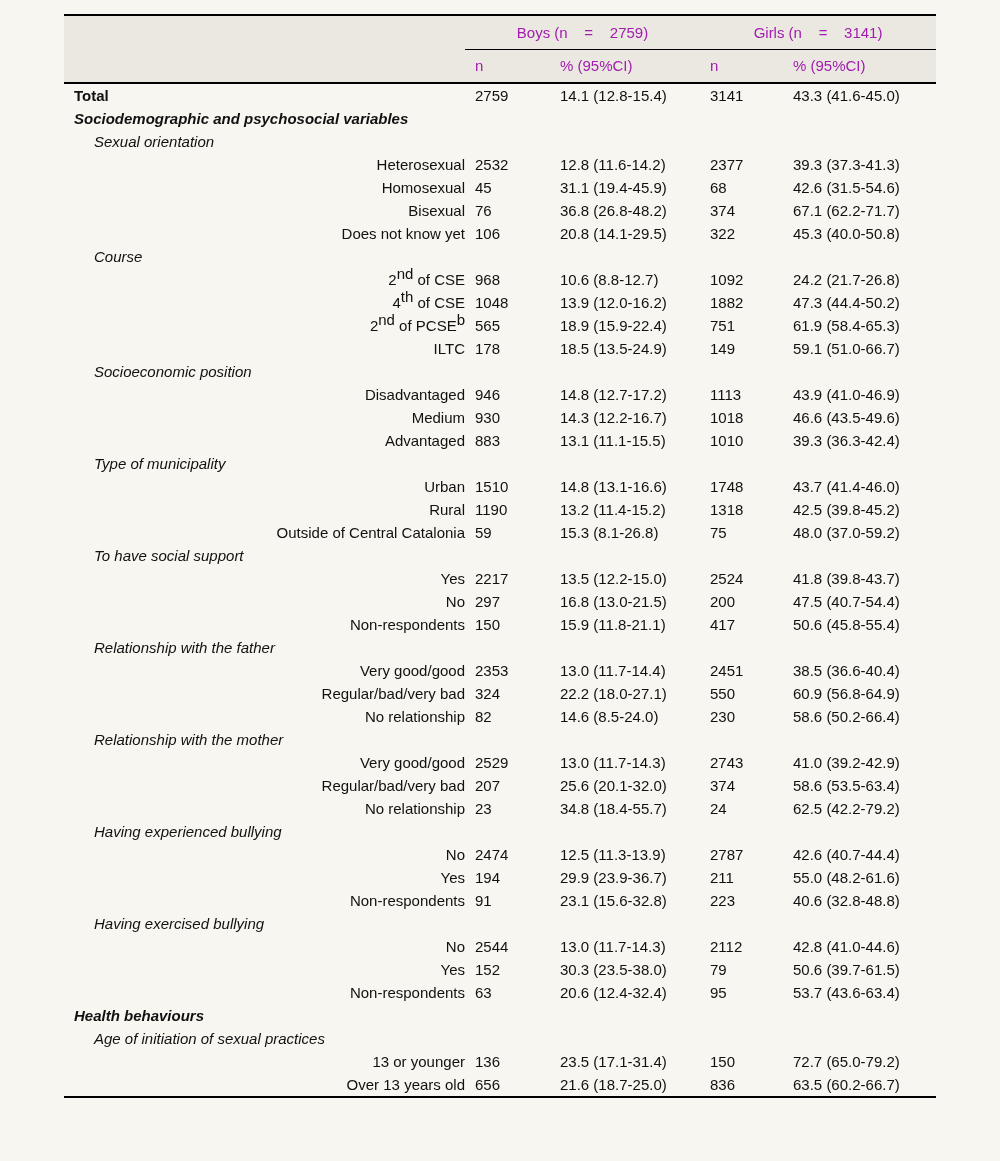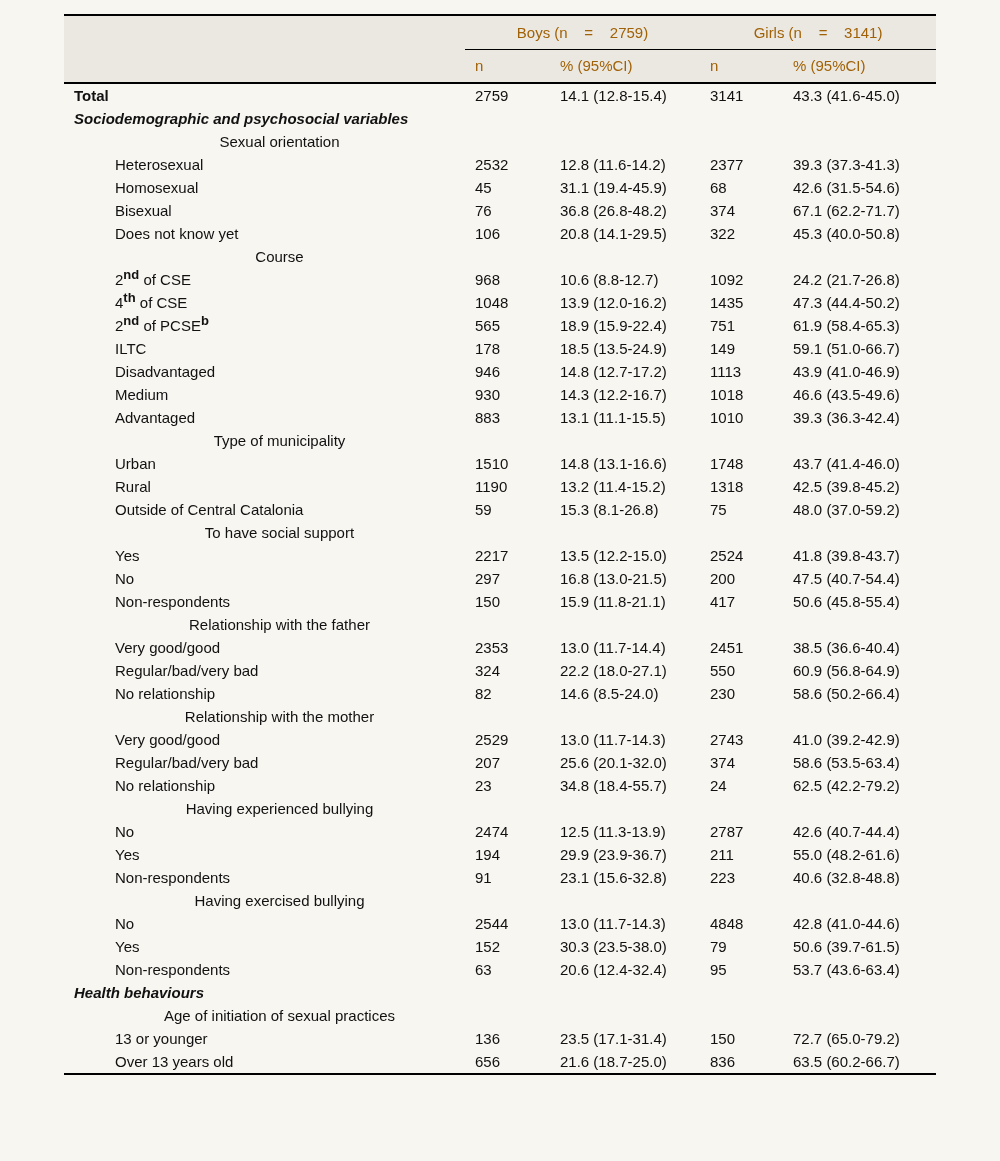--- a/index.html
+++ b/index.html
@@ -24,21 +24,21 @@
   col.c-label { width:401px; }
   col.c-bn    { width:85px;  }
   col.c-bp    { width:150px; }
   col.c-gn    { width:83px;  }
   col.c-gp    { width:153px; }
 
   thead tr { background:#ebe8e1; }
   thead th {
     font-weight:normal;
     font-size:15px;
-    color:#a16207;
+    color:#a21caf;
   }
   .group-row th { height:34px; vertical-align:middle; }
   .group-row th.group {
     text-align:center;
     border-bottom:1.3px solid #000;
     white-space:pre;
   }
   .sub-row th {
     height:34px;
     vertical-align:middle;
@@ -52,23 +52,23 @@
     height:23px;
     line-height:23px;
     vertical-align:middle;
     white-space:nowrap;
     padding:0 0 0 10px;
     overflow:visible;
   }
   tbody td.label-cell { padding-left:10px;margin-top:36px; }
   tr.row-total   td.label-cell { font-weight:bold; }
   tr.row-section td.label-cell { font-weight:bold;font-style:italic; }
-  tr.row-subsection td.label-cell { padding-left:30px;text-align:center; }
-  tr.row-data td.label-cell { padding-left:51px; }
-  sup { font-size:13px; line-height:0; vertical-align:super;font-weight:bold; }
+  tr.row-subsection td.label-cell { font-style:italic; padding-left:30px; }
+  tr.row-data td.label-cell { padding-left:51px;text-align:right; }
+  sup { font-size:15px; line-height:0; vertical-align:super; }
 </style>
 </head>
 <body>
 
 <div class="page">
   <table class="stats-table">
     <colgroup>
       <col class="c-label">
         <col class="c-bn">
         <col class="c-bp">
@@ -150,37 +150,44 @@
           <td class="label-cell"><span>2</span><sup>nd</sup><span> of CSE</span></td>
           <td class="data-cell">968</td>
           <td class="data-cell">10.6 (8.8-12.7)</td>
           <td class="data-cell">1092</td>
           <td class="data-cell">24.2 (21.7-26.8)</td>
         </tr>
         <tr class="row-data">
           <td class="label-cell"><span>4</span><sup>th</sup><span> of CSE</span></td>
           <td class="data-cell">1048</td>
           <td class="data-cell">13.9 (12.0-16.2)</td>
-          <td class="data-cell">1435</td>
+          <td class="data-cell">1882</td>
           <td class="data-cell">47.3 (44.4-50.2)</td>
         </tr>
         <tr class="row-data">
           <td class="label-cell"><span>2</span><sup>nd</sup><span> of PCSE</span><sup>b</sup></td>
           <td class="data-cell">565</td>
           <td class="data-cell">18.9 (15.9-22.4)</td>
           <td class="data-cell">751</td>
           <td class="data-cell">61.9 (58.4-65.3)</td>
         </tr>
         <tr class="row-data">
           <td class="label-cell">ILTC</td>
           <td class="data-cell">178</td>
           <td class="data-cell">18.5 (13.5-24.9)</td>
           <td class="data-cell">149</td>
           <td class="data-cell">59.1 (51.0-66.7)</td>
         </tr>
+        <tr class="row-subsection">
+          <td class="label-cell">Socioeconomic position</td>
+          <td class="data-cell"></td>
+          <td class="data-cell"></td>
+          <td class="data-cell"></td>
+          <td class="data-cell"></td>
+        </tr>
         <tr class="row-data">
           <td class="label-cell">Disadvantaged</td>
           <td class="data-cell">946</td>
           <td class="data-cell">14.8 (12.7-17.2)</td>
           <td class="data-cell">1113</td>
           <td class="data-cell">43.9 (41.0-46.9)</td>
         </tr>
         <tr class="row-data">
           <td class="label-cell">Medium</td>
           <td class="data-cell">930</td>
@@ -339,21 +346,21 @@
           <td class="label-cell">Having exercised bullying</td>
           <td class="data-cell"></td>
           <td class="data-cell"></td>
           <td class="data-cell"></td>
           <td class="data-cell"></td>
         </tr>
         <tr class="row-data">
           <td class="label-cell">No</td>
           <td class="data-cell">2544</td>
           <td class="data-cell">13.0 (11.7-14.3)</td>
-          <td class="data-cell">4848</td>
+          <td class="data-cell">2112</td>
           <td class="data-cell">42.8 (41.0-44.6)</td>
         </tr>
         <tr class="row-data">
           <td class="label-cell">Yes</td>
           <td class="data-cell">152</td>
           <td class="data-cell">30.3 (23.5-38.0)</td>
           <td class="data-cell">79</td>
           <td class="data-cell">50.6 (39.7-61.5)</td>
         </tr>
         <tr class="row-data">

